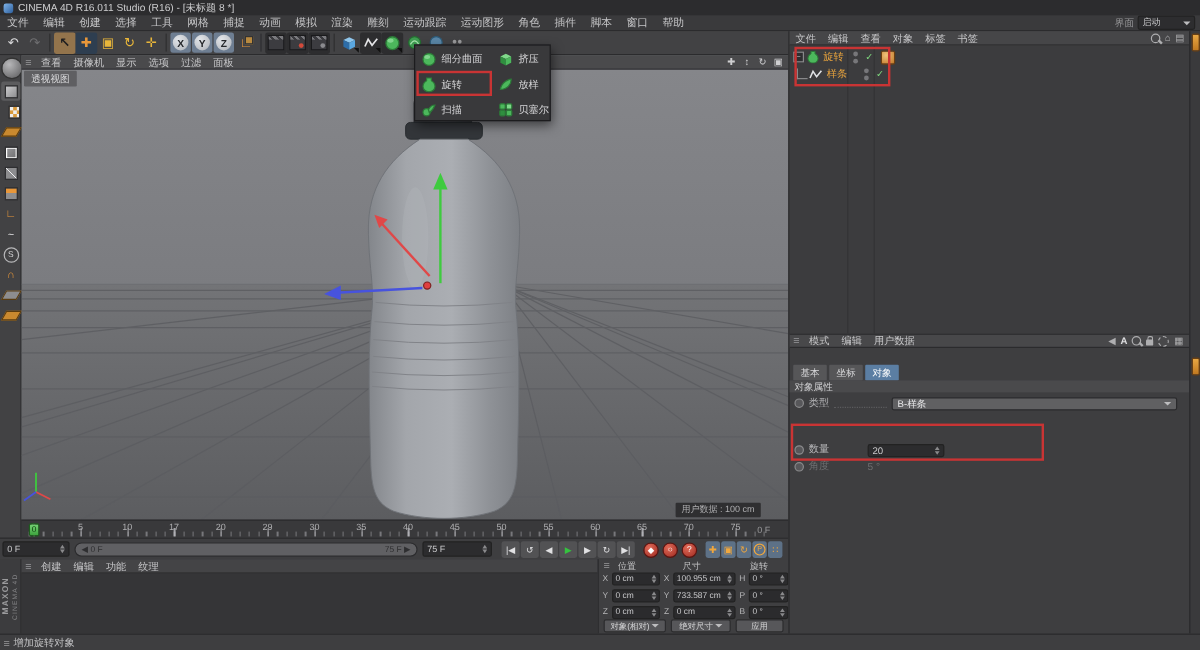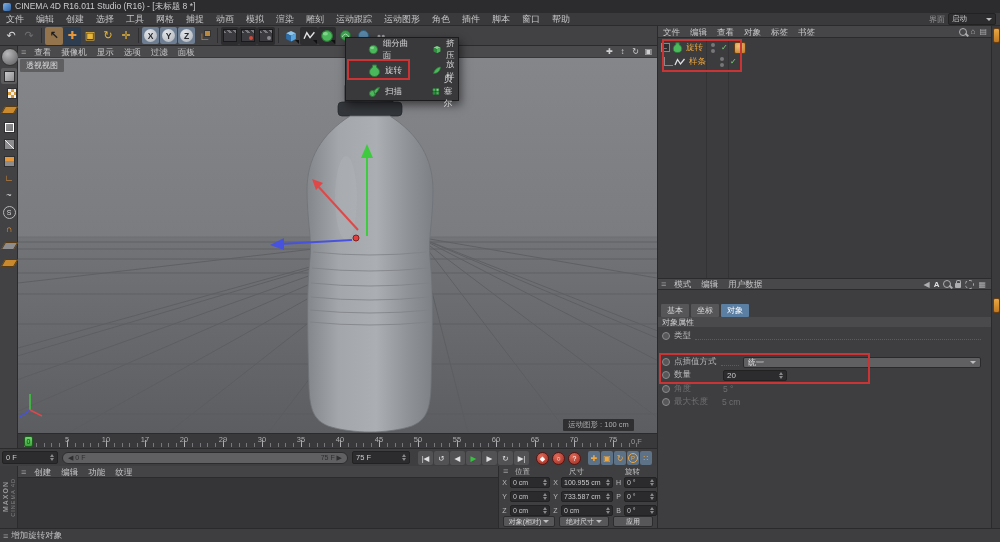--- a/index.html
+++ b/index.html
@@ -31,21 +31,21 @@
   .axbtn .c{width:13px;height:13px;border-radius:50%;background:radial-gradient(circle at 35% 30%,#e2e5e9,#aeb2b8);
             color:#26282c;font-size:8.5px;font-weight:bold;display:flex;align-items:center;justify-content:center;}
   .clapin{width:12px;height:11px;background:#3c3c40;border:1px solid #1a1a1c;position:relative;}
   .clapin:before{content:"";position:absolute;left:0;top:0;width:100%;height:3px;background:repeating-linear-gradient(45deg,#7a7a7e 0 2px,#3a3a3e 2px 4px);}
   .dot-badge{position:absolute;right:1px;bottom:1px;width:4px;height:4px;border-radius:50%;}
   .corner-dn{position:absolute;right:1px;bottom:1px;width:0;height:0;border-left:4px solid transparent;border-top:4px solid #111;}
   
   #genmenu{left:345px;top:37px;width:114px;height:64px;background:#39393b;border:1px solid #1c1c1e;
            box-shadow:2px 4px 9px rgba(0,0,0,.55);z-index:100;display:grid;
            grid-template-columns:64px 48px;grid-auto-rows:21px;padding:1px 0 0 1px;box-sizing:border-box;}
-  .gcell{display:flex;align-items:center;gap:4px;padding-left:4px;font-size:8.5px;color:#d4d4d6;position:relative;margin-left:17px;}
+  .gcell{display:flex;align-items:center;gap:4px;padding-left:4px;font-size:8.5px;color:#d4d4d6;position:relative;}
   .hl-red{position:absolute;border:2px solid #c93434;pointer-events:none;z-index:60;box-sizing:border-box;}
   
   #lstrip{left:0;top:46px;width:18px;height:402px;background:#424244;border-right:1px solid #2b2b2d;box-sizing:border-box;}
   .lsb{width:16px;height:16px;margin:1px;border-radius:2px;display:flex;align-items:center;justify-content:center;}
   .lsb.active{background:#5c5c5e;}
   .cubeic{width:9px;height:9px;border:1px solid #2f2f31;background:linear-gradient(135deg,#cbcbcd,#8d8d8f);}
   .cubeic.chk{background:repeating-conic-gradient(#d99a3a 0 25%,#eee 0 50%) 0 0/6px 6px;}
   .cubeic.pts{background:linear-gradient(135deg,#9a9a9c,#6e6e70);box-shadow:inset 1px 1px 0 #fff,inset -1px -1px 0 #fff;}
   .cubeic.edg{background:linear-gradient(45deg,#8d8d8f 46%,#f0f0f2 46% 54%,#8d8d8f 54%);}
   .cubeic.fac{background:linear-gradient(180deg,#e8973a 45%,#8d8d8f 45%);}
@@ -396,21 +396,21 @@
       <span class="mi mi-sm">过滤</span>
       <span class="mi mi-sm">面板</span>
       <span style="margin-left:auto;display:flex;padding-right:2px;">
         <span class="vpico">✚</span>
         <span class="vpico">↕</span>
         <span class="vpico">↻</span>
         <span class="vpico">▣</span>
       </span>
     </div>
     <div id="vptab">透视视图</div>
-    <div id="gridchip">运动图形 : 100 cm</div>
+    <div id="gridchip">用户数据 : 100 cm</div>
   </div>
 
   <div id="genmenu" class="abs">
     <div class="gcell">
       <svg width="13" height="13" viewBox="0 0 13 13">
         <circle cx="6.5" cy="6.5" r="5" fill="#4cb85c" stroke="#2c7a38"></circle>
           <ellipse cx="5" cy="4.5" rx="2.4" ry="1.6" fill="#8fdc9a" opacity="0.8"></ellipse>
       </svg>
         <span>细分曲面</span>
     </div>
@@ -706,51 +706,41 @@
       <span class="amtab">基本</span>
       <span class="amtab">坐标</span>
       <span class="amtab active">对象</span>
     </div>
     <div id="amsection">对象属性</div>
 
     <div class="arow" style="top:304px;">
       <span class="oc"></span>
       <span>类型</span>
       <span class="leaders"></span>
-    </div>
-    <div class="arow" style="top:330px;">
-      <span class="oc"></span>
-      <span>点插值方式</span>
-      <span class="leaders"></span>
       <span class="ddl" style="width:238px;margin-right:4px;">
-        <span>统一</span>
+        <span>B-样条</span>
           <i class="dnarrow"></i>
       </span>
     </div>
     <div class="arow" style="top:343px;">
       <span class="oc"></span>
       <span>数量</span>
       <span class="spinbox" style="width:64px;margin-left:32px;">
         <span>20</span>
           <span class="stp">
             <i class="u"></i>
             <i class="d"></i>
           </span>
       </span>
     </div>
     <div class="arow disabled" style="top:357px;">
       <span class="oc"></span>
       <span>角度</span>
       <span style="margin-left:32px;">5 °</span>
     </div>
-    <div class="arow disabled" style="top:370px;">
-      <span class="oc"></span>
-      <span>最大长度</span>
-      <span style="margin-left:14px;">5 cm</span>
-    </div>
     <div class="hl-red" style="left:1px;top:327px;width:211px;height:31px;"></div>
 
     <div id="rtabs">
       <div class="rtab" style="top:2px;"></div>
       <div class="rtab" style="top:272px;"></div>
     </div>
   </div>
 
   <div id="statusbar" class="abs">
     <span class="burger">≡</span>

